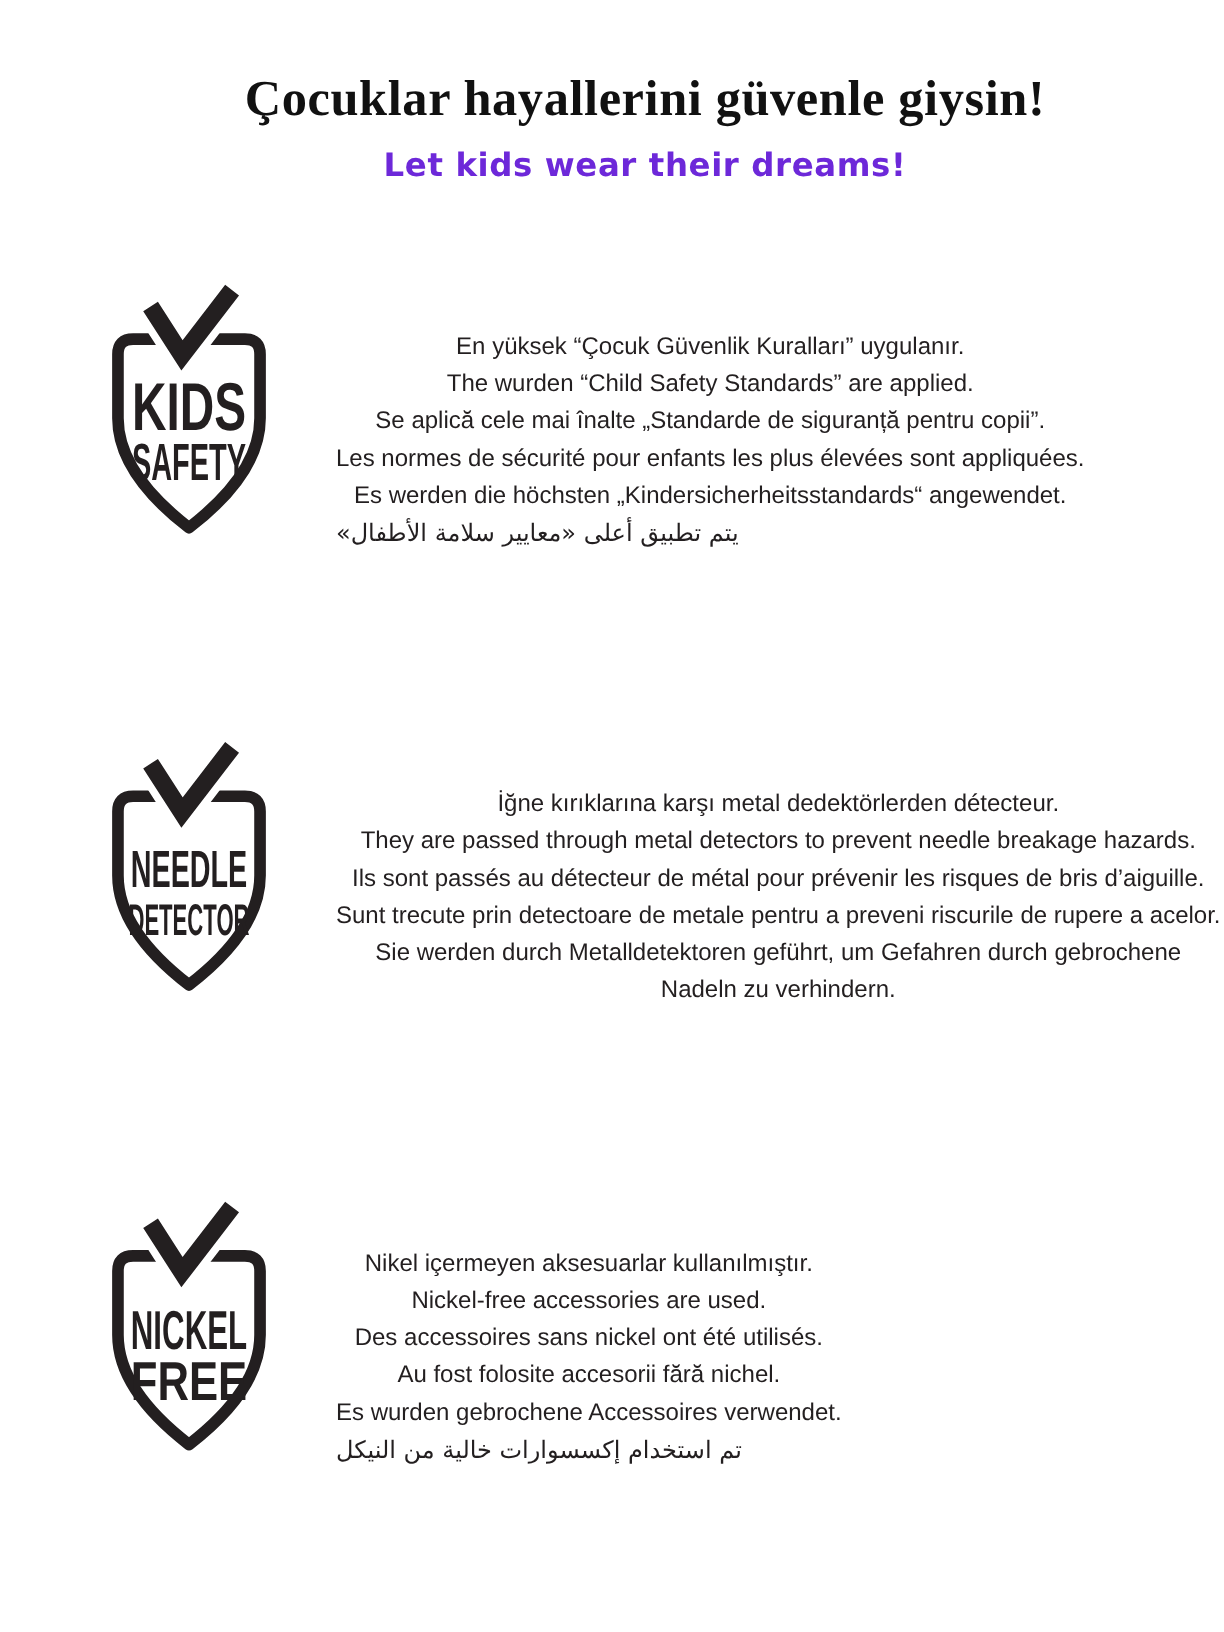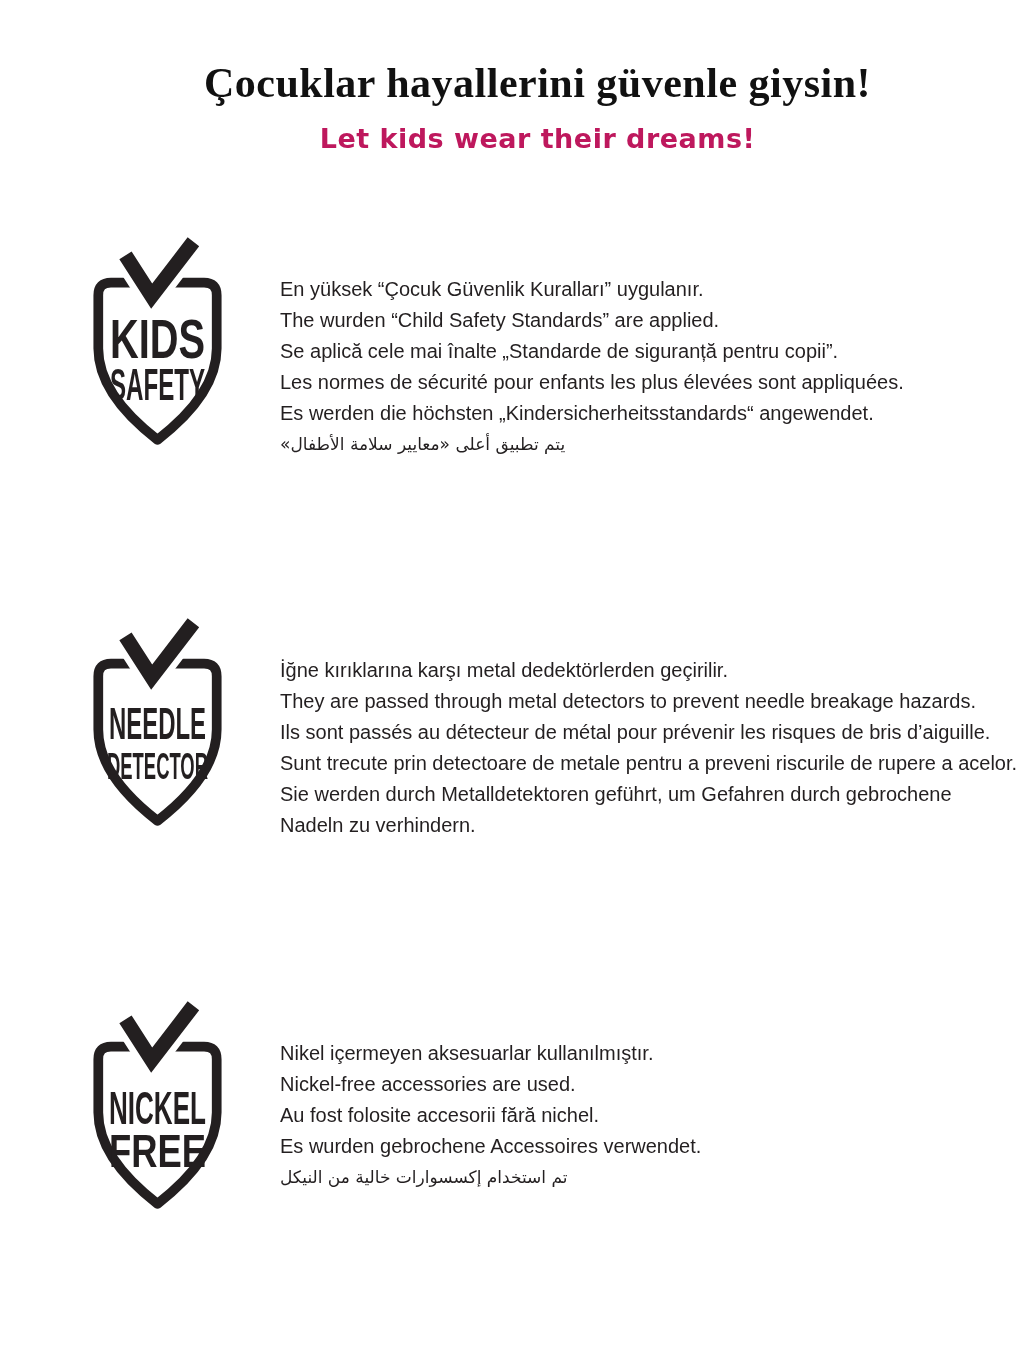--- a/index.html
+++ b/index.html
@@ -22,21 +22,21 @@
     letter-spacing: 0.5px;
     color: #111111;
   }
   .subtitle {
     font-family: "DejaVu Sans", sans-serif;
     font-weight: bold;
     font-size: 27px;
     line-height: 34px;
     margin-top: 14px;
     letter-spacing: 0.5px;
-    color: #be185d;
+    color: #6d28d9;
   }
 
   .row { display: flex; align-items: flex-start; }
   .row-1 { margin-top: 78px; }
   .row-2 { margin-top: 148px; }
   .row-3 { margin-top: 150px; }
 
   .badge { flex: 0 0 165px; width: 165px; }
   .badge svg { display: block; width: 165px; height: 233px; }
   .shield { fill: #ffffff; stroke: #231f20; stroke-width: 10; stroke-linejoin: round; }
@@ -50,25 +50,25 @@
   }
 
   .text-block {
     margin-left: 40px;
     padding-top: 40px;
     max-width: 748px;
     font-size: 20px;
     line-height: 31px;
     color: #231f20;
   }
-  .text-block p { text-align: left; white-space: nowrap; }
+  .text-block p { text-align: center; white-space: nowrap; }
   .text-block p.ar {
     font-family: "DejaVu Sans", sans-serif;
     text-align: left;
-    font-size: 17px;
+    font-size: 20px;
   }
 </style>
 </head>
 <body>
 
 <div class="page">
 
   <div class="header">
     <div class="title">Çocuklar hayallerini güvenle giysin!</div>
     <div class="subtitle">Let kids wear their dreams!</div>
@@ -98,21 +98,21 @@
     <div class="badge">
       <svg viewBox="0 0 170 240">
         <path class="shield" d="M37,50 L133,50 Q146,50 146,63 L146,118 Q146,165 85,212 Q24,165 24,118 L24,63 Q24,50 37,50 Z"></path>
         <path class="check-under" d="M52,22 L79,64 L122,8"></path>
         <path class="check" d="M52,22 L79,64 L122,8"></path>
         <text class="bt" x="85" y="128" font-size="45" textLength="100" lengthAdjust="spacingAndGlyphs">NEEDLE</text>
         <text class="bt" x="85" y="169" font-size="38" textLength="104" lengthAdjust="spacingAndGlyphs">DETECTOR</text>
       </svg>
     </div>
     <div class="text-block">
-      <p>İğne kırıklarına karşı metal dedektörlerden geçirilir.</p>
+      <p>İğne kırıklarına karşı metal dedektörlerden détecteur.</p>
       <p>They are passed through metal detectors to prevent needle breakage hazards.</p>
       <p>Ils sont passés au détecteur de métal pour prévenir les risques de bris d’aiguille.</p>
       <p>Sunt trecute prin detectoare de metale pentru a preveni riscurile de rupere a acelor.</p>
       <p>Sie werden durch Metalldetektoren geführt, um Gefahren durch gebrochene</p>
       <p>Nadeln zu verhindern.</p>
     </div>
   </section>
 
   <section class="row row-3">
     <div class="badge">
@@ -120,19 +120,20 @@
         <path class="shield" d="M37,50 L133,50 Q146,50 146,63 L146,118 Q146,165 85,212 Q24,165 24,118 L24,63 Q24,50 37,50 Z"></path>
         <path class="check-under" d="M52,22 L79,64 L122,8"></path>
         <path class="check" d="M52,22 L79,64 L122,8"></path>
         <text class="bt" x="85" y="130" font-size="47" textLength="100" lengthAdjust="spacingAndGlyphs">NICKEL</text>
         <text class="bt" x="85" y="174" font-size="47" textLength="100" lengthAdjust="spacingAndGlyphs">FREE</text>
       </svg>
     </div>
     <div class="text-block">
       <p>Nikel içermeyen aksesuarlar kullanılmıştır.</p>
       <p>Nickel-free accessories are used.</p>
+      <p>Des accessoires sans nickel ont été utilisés.</p>
       <p>Au fost folosite accesorii fără nichel.</p>
       <p>Es wurden gebrochene Accessoires verwendet.</p>
       <p class="ar" dir="rtl">تم استخدام إكسسوارات خالية من النيكل</p>
     </div>
   </section>
 
 </div>
 
 </body></html>

